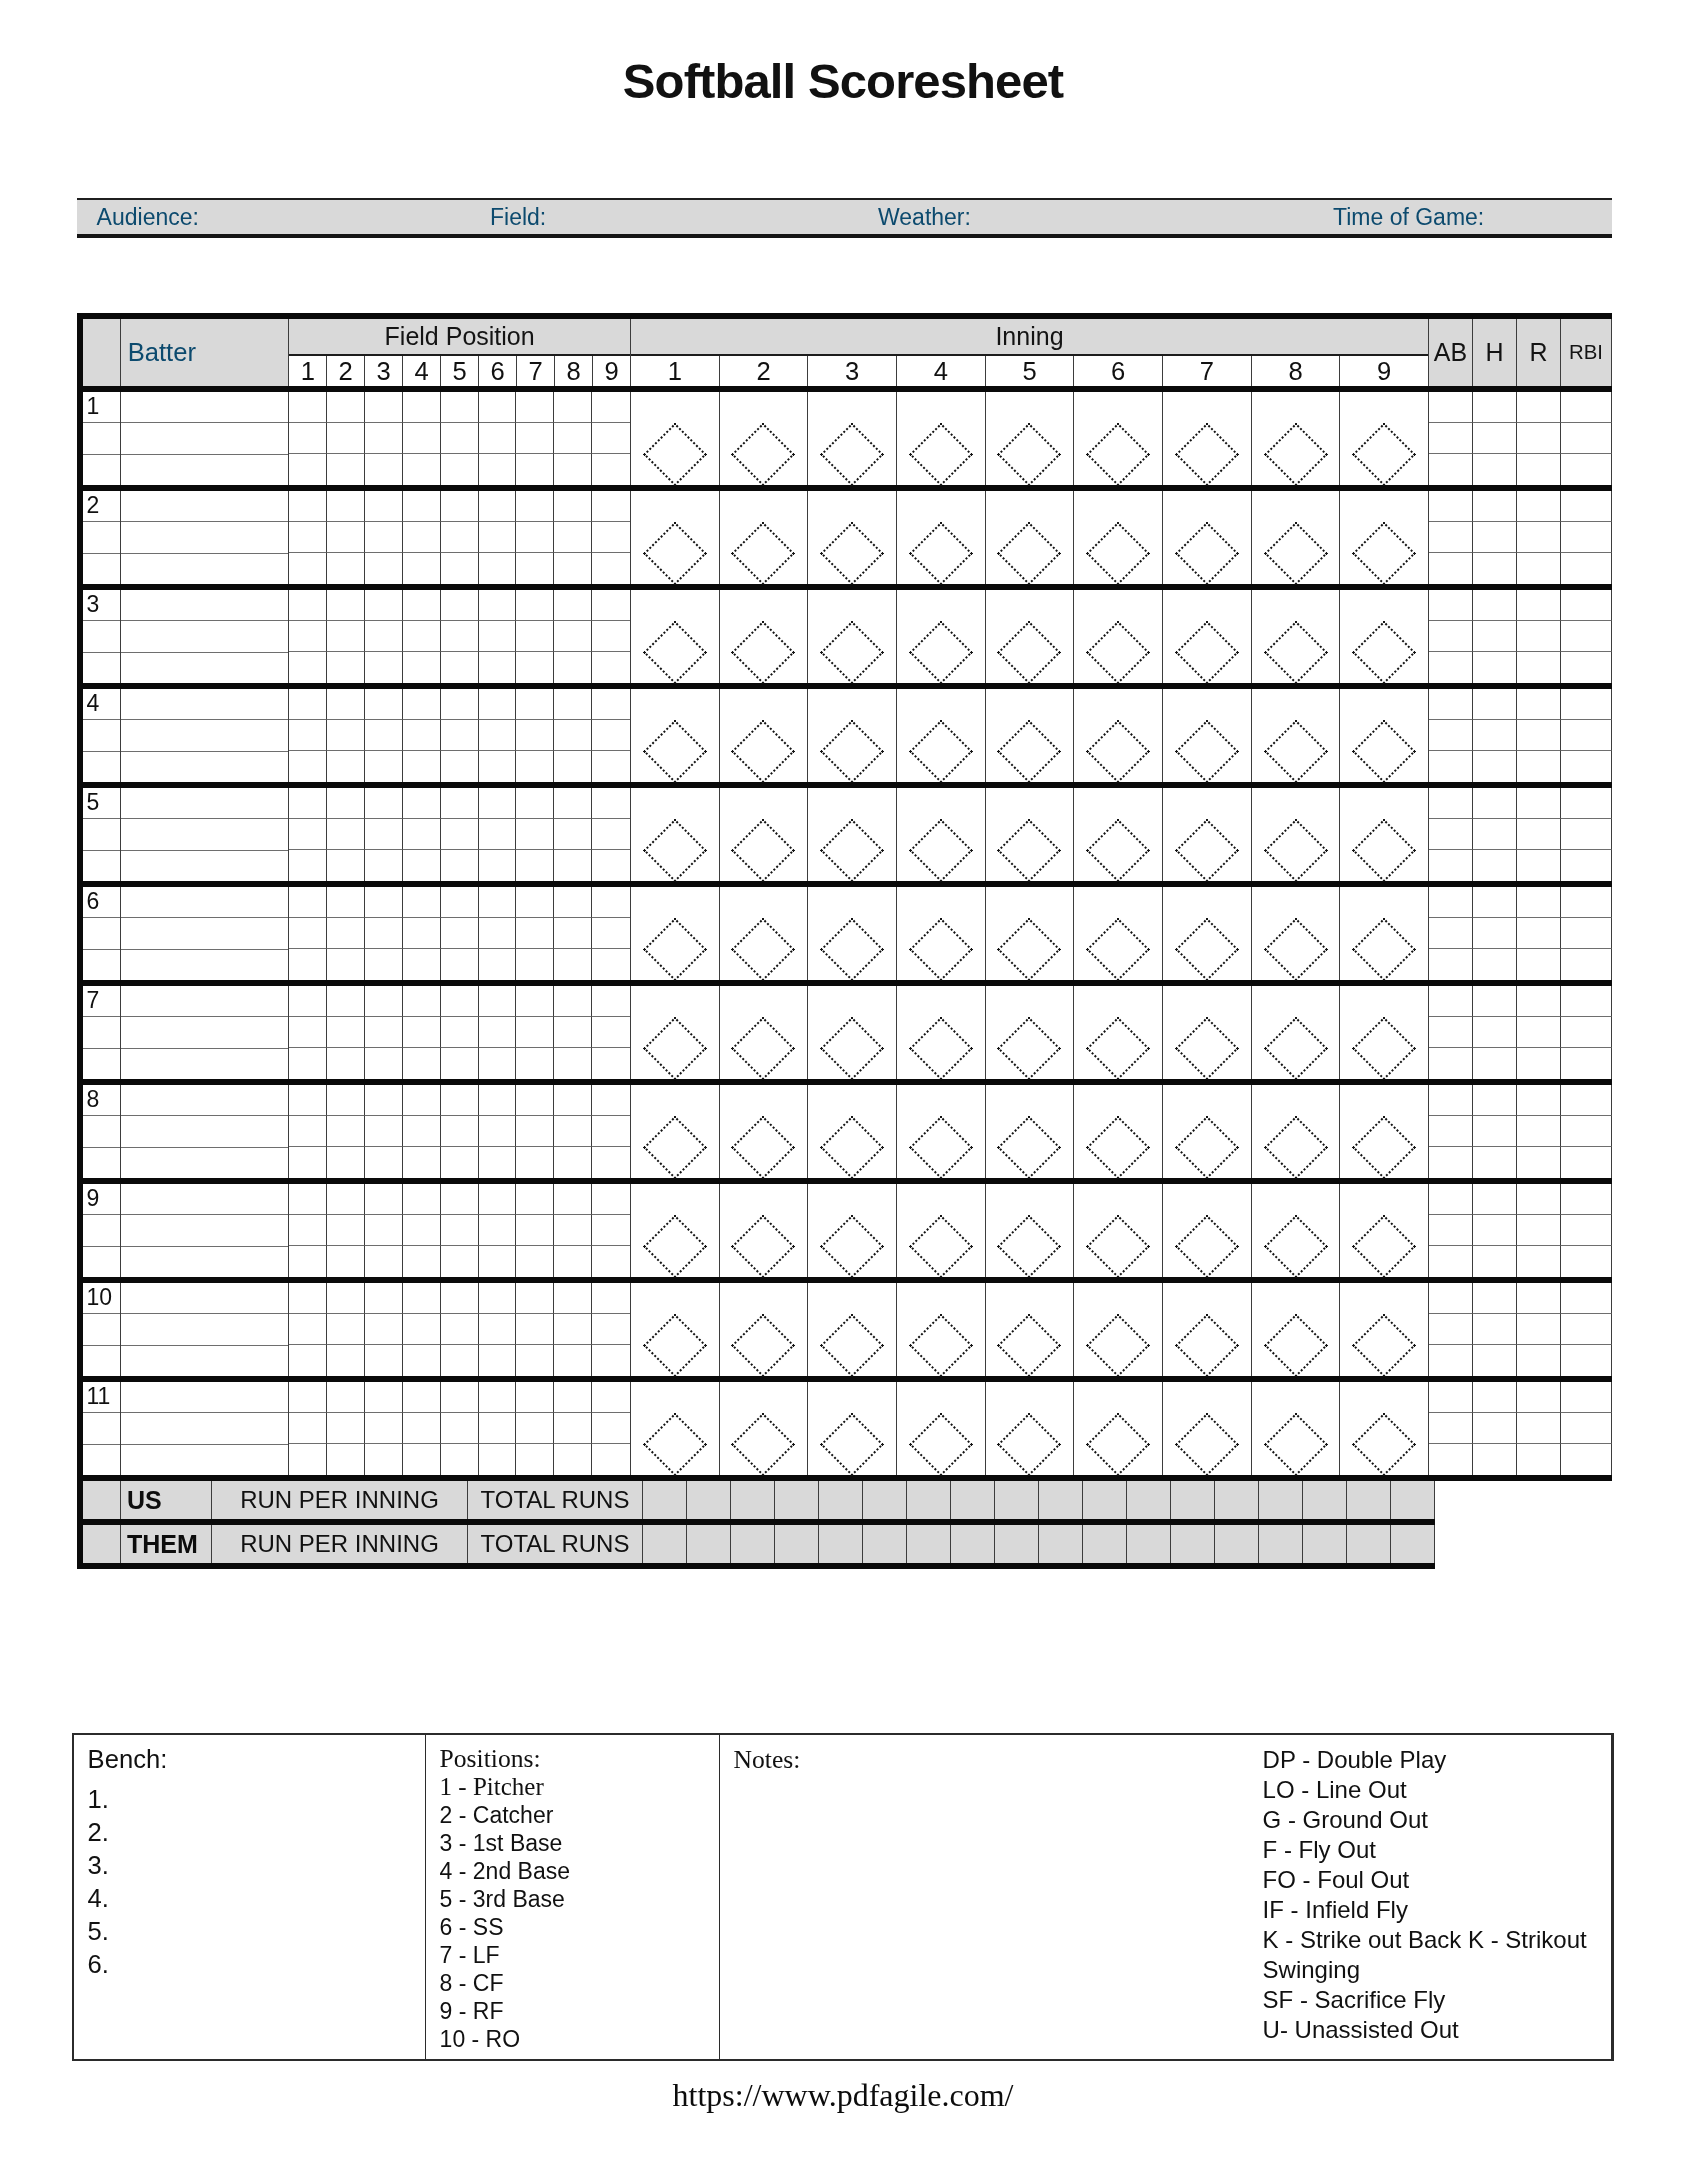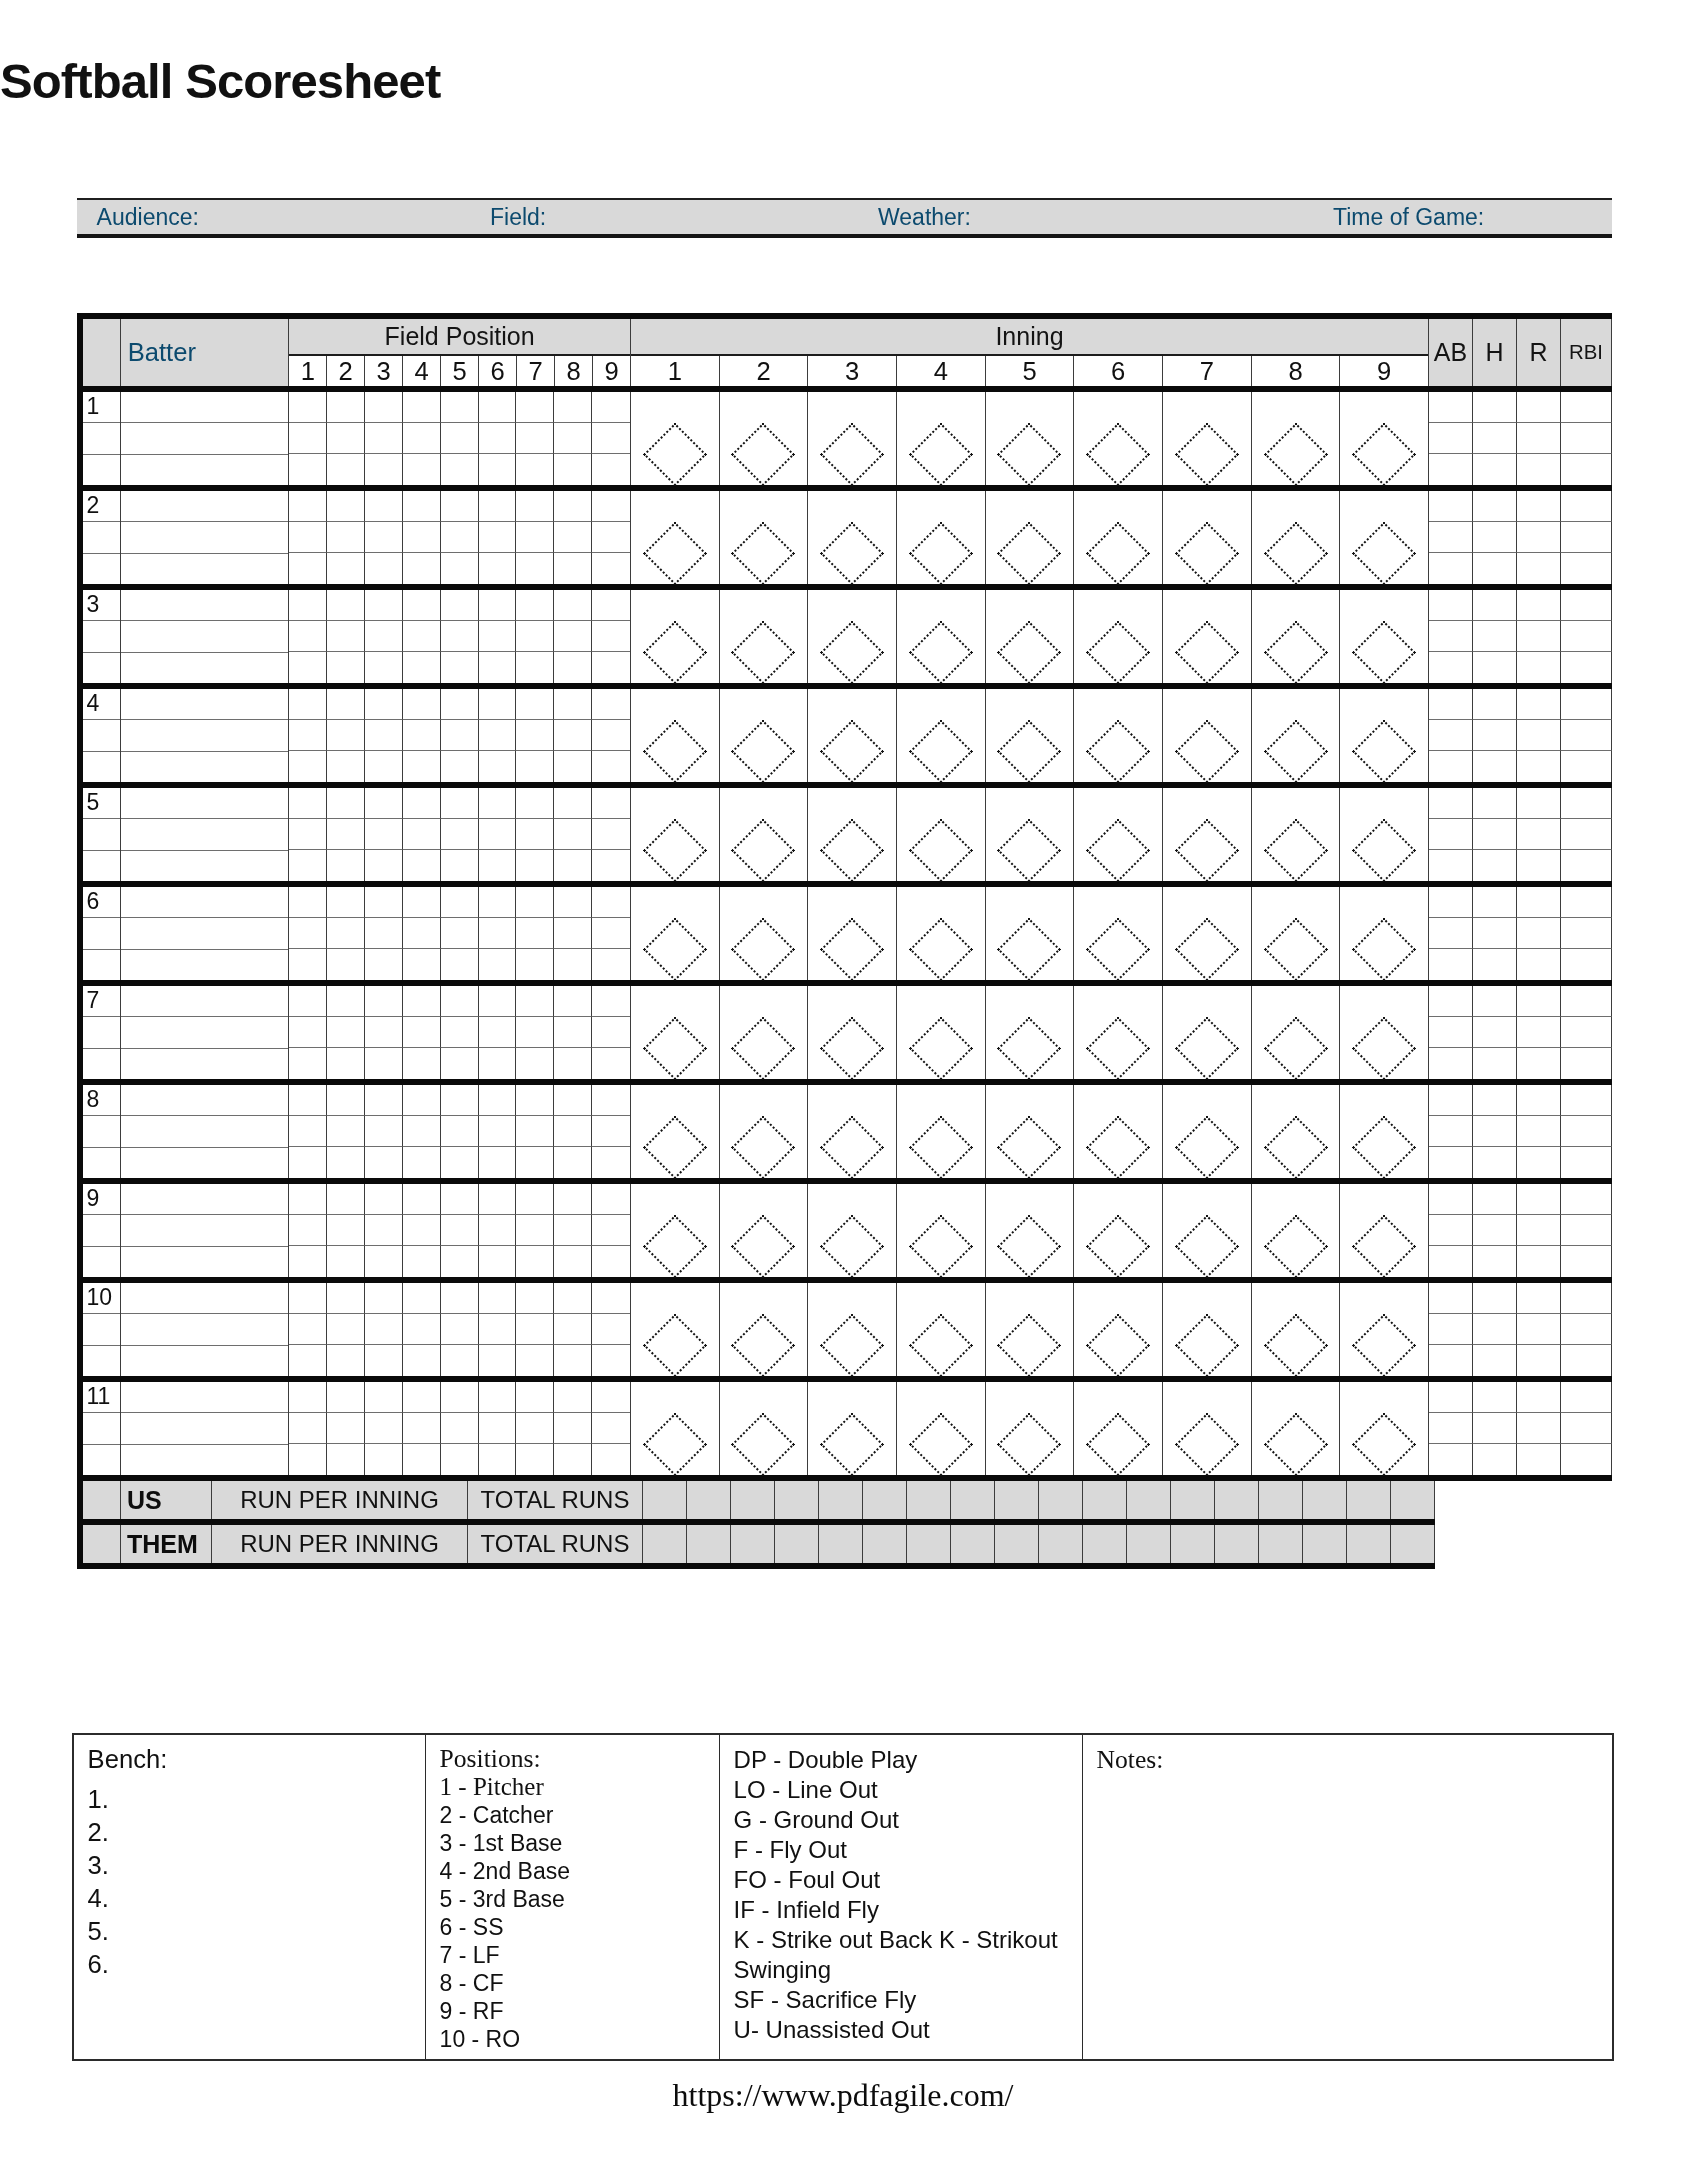--- a/index.html
+++ b/index.html
@@ -5,21 +5,21 @@
   * { box-sizing: border-box; margin: 0; padding: 0; }
   html,body { background:#ffffff; }
   body {
     width: 1686px; height: 2181px; position: relative;
     font-family: "Liberation Sans", sans-serif; color:#111;
   }
 
   
   .page-title {
     position:absolute; top:53px; left:0; width:100%;
-    font-size:49px; font-weight:700; letter-spacing:-0.9px;
+    text-align:center; font-size:49px; font-weight:700; letter-spacing:-0.9px;
   }
 
   
   .infobar {
     position:absolute; left:77px; top:198px; width:1535px;
     border-top:2.6px solid #1f1f1f; border-bottom:4.3px solid #151515;
     background:#ffffff;
   }
   .info-row {
     position:relative; height:34px; background:#d9d9d9;
@@ -1194,34 +1194,34 @@
           <div class="position-item">3 - 1st Base</div>
           <div class="position-item">4 - 2nd Base</div>
           <div class="position-item">5 - 3rd Base</div>
           <div class="position-item">6 - SS</div>
           <div class="position-item">7 - LF</div>
           <div class="position-item">8 - CF</div>
           <div class="position-item">9 - RF</div>
           <div class="position-item">10 - RO</div>
         </div>
     </div>
+    <div class="leg-col notes">
+      <div class="notes-label">Notes:</div>
+    </div>
     <div class="leg-col abbrev">
       <div id="abbrev-items">
           <div class="abbrev-item">DP - Double Play</div>
           <div class="abbrev-item">LO - Line Out</div>
           <div class="abbrev-item">G - Ground Out</div>
           <div class="abbrev-item">F - Fly Out</div>
           <div class="abbrev-item">FO - Foul Out</div>
           <div class="abbrev-item">IF - Infield Fly</div>
           <div class="abbrev-item">K - Strike out Back K - Strikout Swinging</div>
           <div class="abbrev-item">SF - Sacrifice Fly</div>
           <div class="abbrev-item">U- Unassisted Out</div>
         </div>
     </div>
-    <div class="leg-col notes">
-      <div class="notes-label">Notes:</div>
-    </div>
   </div>
 
   <div class="footer-url">https://www.pdfagile.com/</div>
 
 </div>
 
 
 </body></html>

